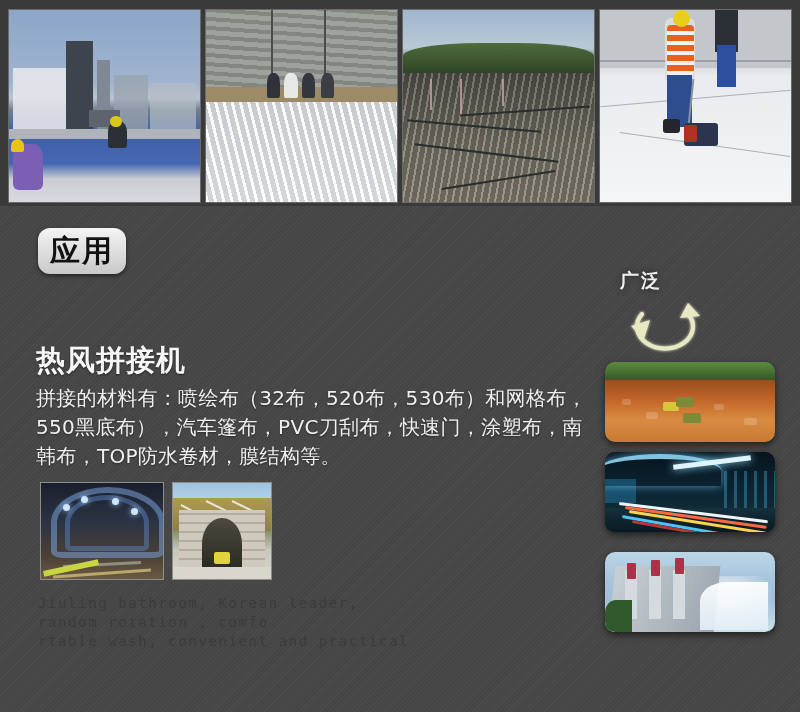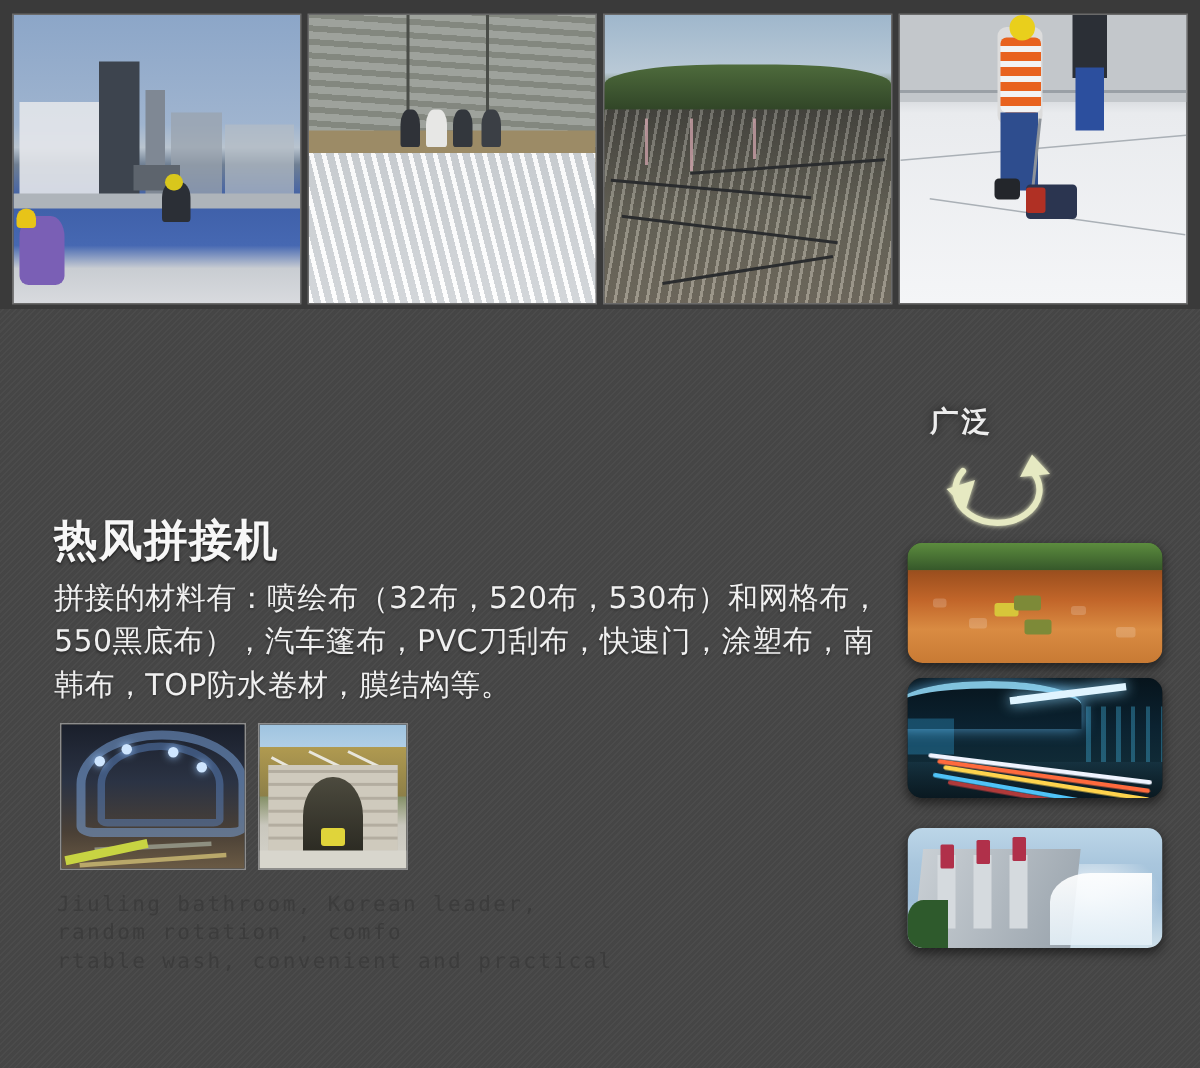--- a/index.html
+++ b/index.html
@@ -254,20 +254,23 @@
       <div class="helmet"></div>
       <div class="legs"></div>
       <div class="boot"></div>
       <div class="handle"></div>
       <div class="welder"></div>
       <div class="welderR"></div>
     </div>
 
   </div>
 
+  <div class="badge">
+    <span>应用</span>
+  </div>
 
   <div class="h-title">热风拼接机</div>
   <div class="body-copy">拼接的材料有：喷绘布（32布，520布，530布）和网格布，550黑底布），汽车篷布，PVC刀刮布，快速门，涂塑布，南韩布，TOP防水卷材，膜结构等。</div>
 
   <div class="wide-label">广泛</div>
   <div class="rot-icon">
     <svg width="90" height="70" viewBox="0 0 90 70">
       <defs>
         <filter id="gl" x="-40%" y="-40%" width="180%" height="180%">
           <feGaussianBlur stdDeviation="1.6" result="b"></feGaussianBlur>

